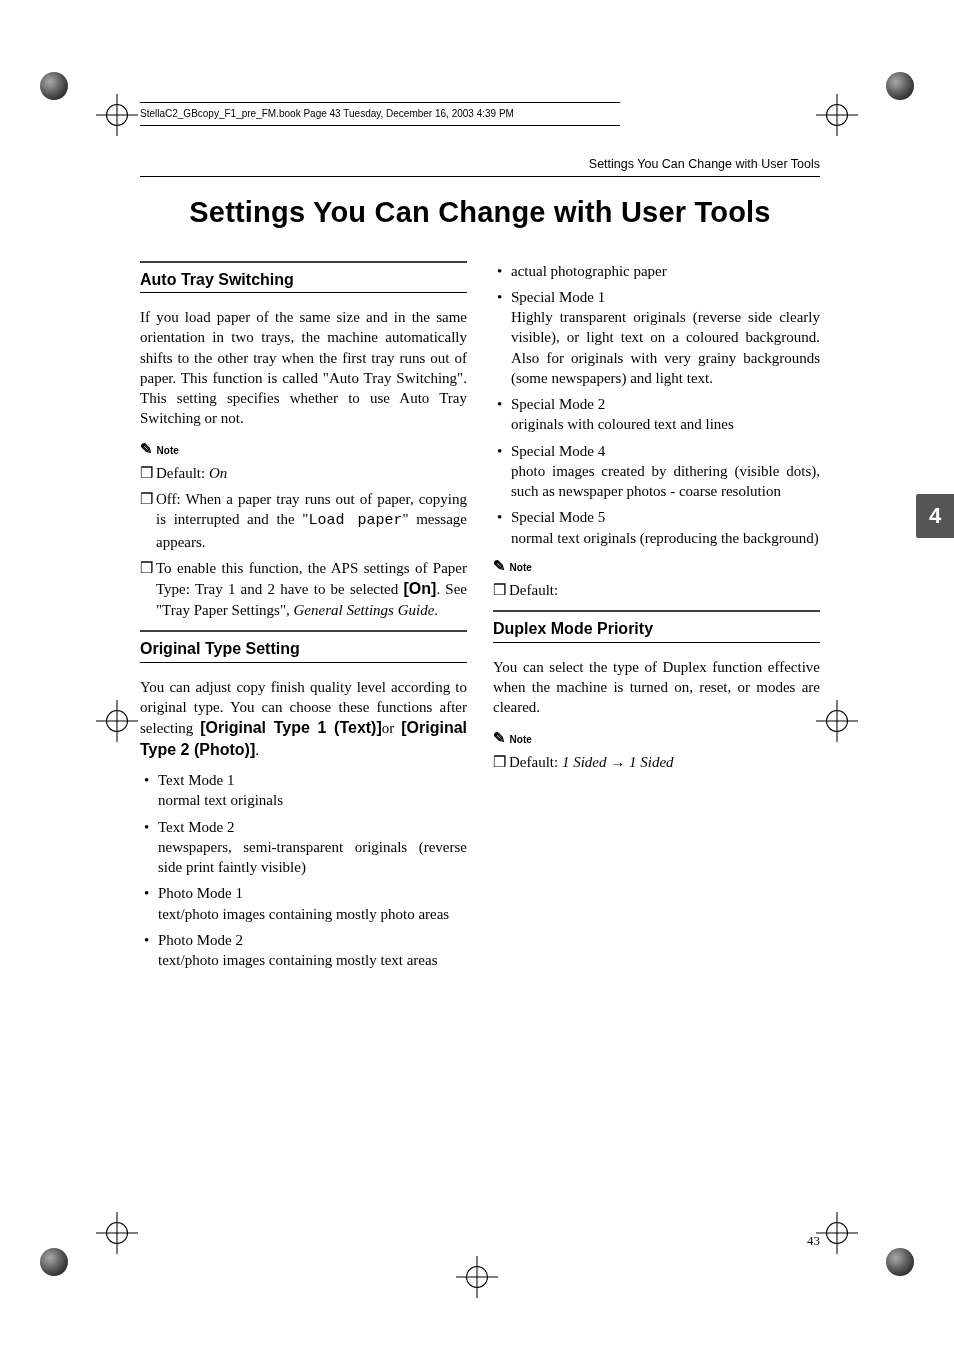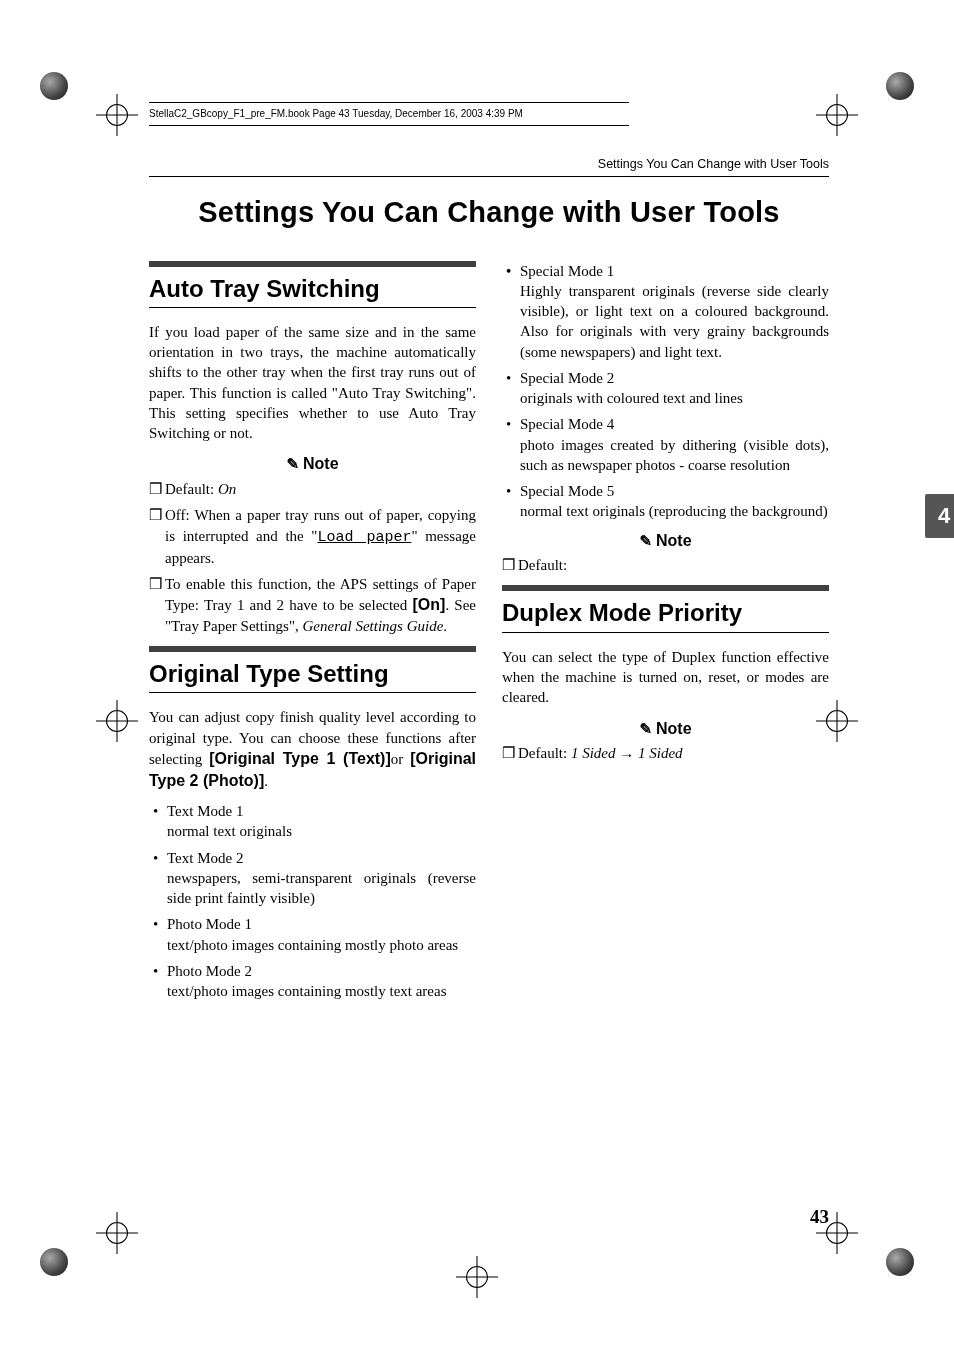--- a/index.html
+++ b/index.html
@@ -37,22 +37,21 @@
   height: 28px;
   border-radius: 50%;
   background: radial-gradient(circle at 35% 35%, #aaa 0%, #444 60%, #111 100%);
 }
 
 .page {
   position: absolute;
   top: 90px;
   left: 140px;
   width: 680px;
-  bottom: 124px;
-  margin-left: 9px;
+  bottom: 104px;
 }
 
 .bookline {
   font-size: 10px;
   font-family: Arial, Helvetica, sans-serif;
   border-bottom: 0.5px solid #000;
   border-top: 0.5px solid #000;
   padding: 4px 0;
   margin-bottom: 8px;
   margin-top: 12px;
@@ -83,38 +82,37 @@
   column-gap: 26px;
 }
 
 .section {
   break-inside: avoid-column;
 }
 
 .section-title {
   font-family: Arial, Helvetica, sans-serif;
   font-weight: bold;
-  font-size: 24px;
-  border-top: 6px solid #404040;
+  font-size: 16px;
+  border-top: 2px solid #404040;
   border-bottom: 1.5px solid #000;
   padding: 6px 0 2px 0;
   margin: 0 0 14px 0;
 }
 
 .body-text {
   text-align: justify;
   margin: 0 0 10px 0;
 }
 
 .note-head {
   font-family: Arial, Helvetica, sans-serif;
   font-weight: bold;
-  font-size: 16px;
+  font-size: 10px;
   margin: 6px 0 4px 0;
-  text-align: center;
 }
 .note-head::before {
   content: "✎";
   display: inline-block;
   margin-right: 4px;
   font-size: 15px;
 }
 
 .sq-list {
   list-style: none;
@@ -150,21 +148,21 @@
   top: 0;
   font-size: 15px;
 }
 .bullet-list.nested {
   padding-left: 32px;
 }
 .bullet-list.nested > li::before {
   left: -14px;
 }
 
-.mono { font-family: "Courier New", monospace; text-decoration: underline; }
+.mono { font-family: "Courier New", monospace; }
 .ital { font-style: italic; }
 .boldlabel { font-family: Arial, Helvetica, sans-serif; font-weight: bold; font-size: 16px; }
 
 .mode-name { display: block; }
 .mode-desc { display: block; text-align: justify; }
 
 .thumb-tab {
   position: absolute;
   right: -134px;
   top: 404px;
@@ -177,22 +175,21 @@
   font-size: 22px;
   text-align: center;
   line-height: 44px;
   border-radius: 2px 0 0 2px;
 }
 
 .pagenum {
   position: absolute;
   right: 0;
   bottom: -6px;
-  font-size: 19px;
-  font-weight: bold;
+  font-size: 13px;
 }
 </style>
 </head>
 <body>
 
 <div class="circle-mark" style="top:72px;left:40px;"></div>
 <div class="circle-mark" style="top:72px;right:40px;"></div>
 <div class="circle-mark" style="bottom:72px;left:40px;"></div>
 <div class="circle-mark" style="bottom:72px;right:40px;"></div>
 
@@ -293,20 +290,21 @@
           </li>
         <li>
             <span class="mode-name">Photo Mode 2</span>
             <span class="mode-desc">text/photo images containing mostly text areas</span>
           </li>
       </ul>
     </div>
 
     <ul class="bullet-list">
       <li>
+          <span class="mode-desc">actual photographic paper</span>
         </li>
       <li>
           <span class="mode-name">Special Mode 1</span>
           <span class="mode-desc">Highly transparent originals (reverse side clearly visible), or light text on a coloured background. Also for originals with very grainy backgrounds (some newspapers) and light text.</span>
         </li>
       <li>
           <span class="mode-name">Special Mode 2</span>
           <span class="mode-desc">originals with coloured text and lines</span>
         </li>
       <li>

